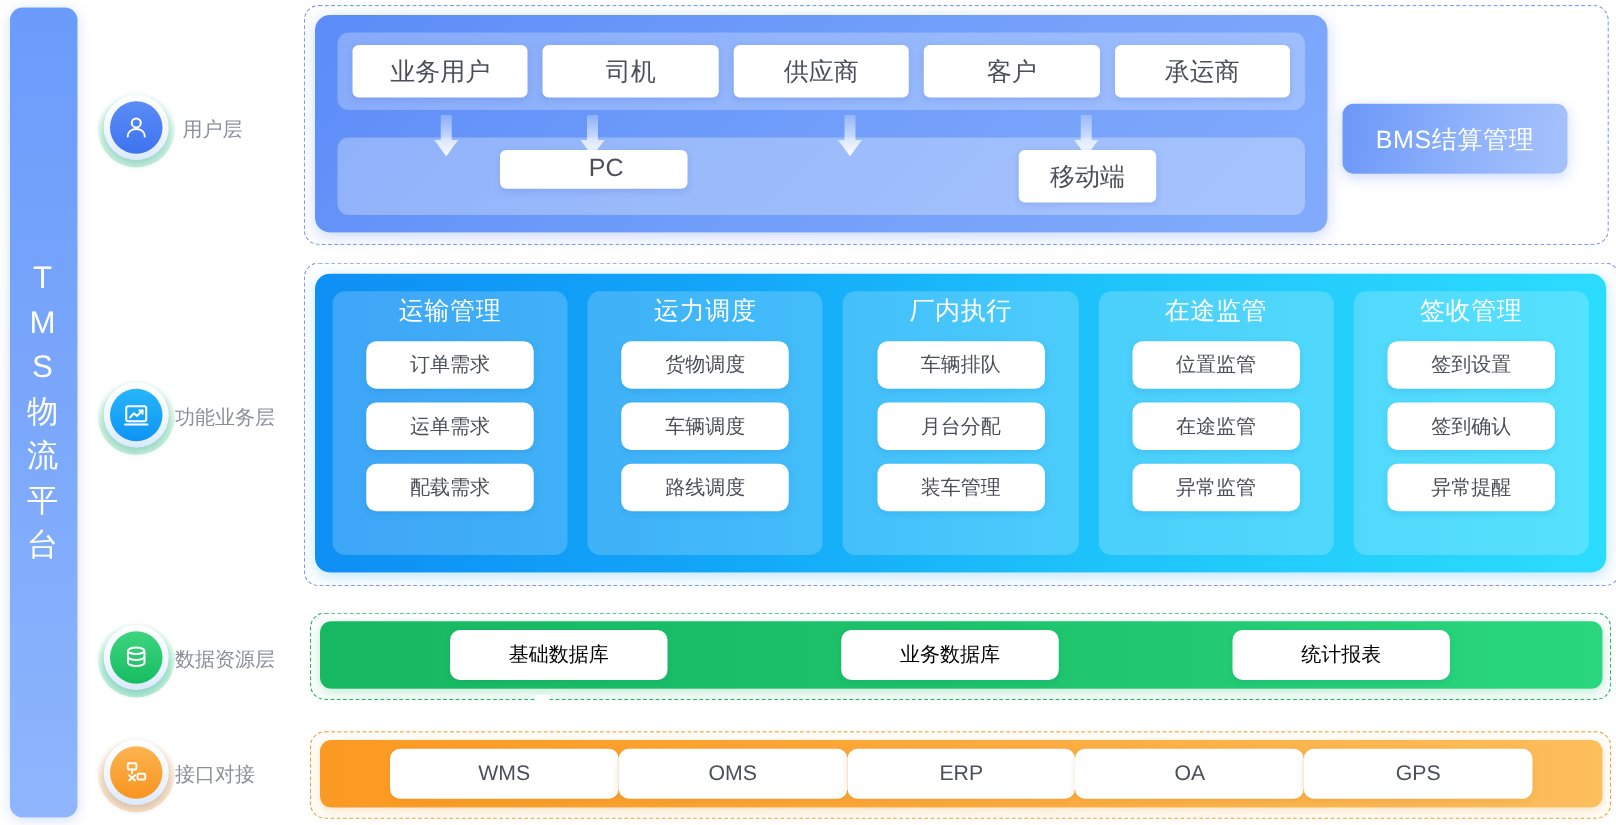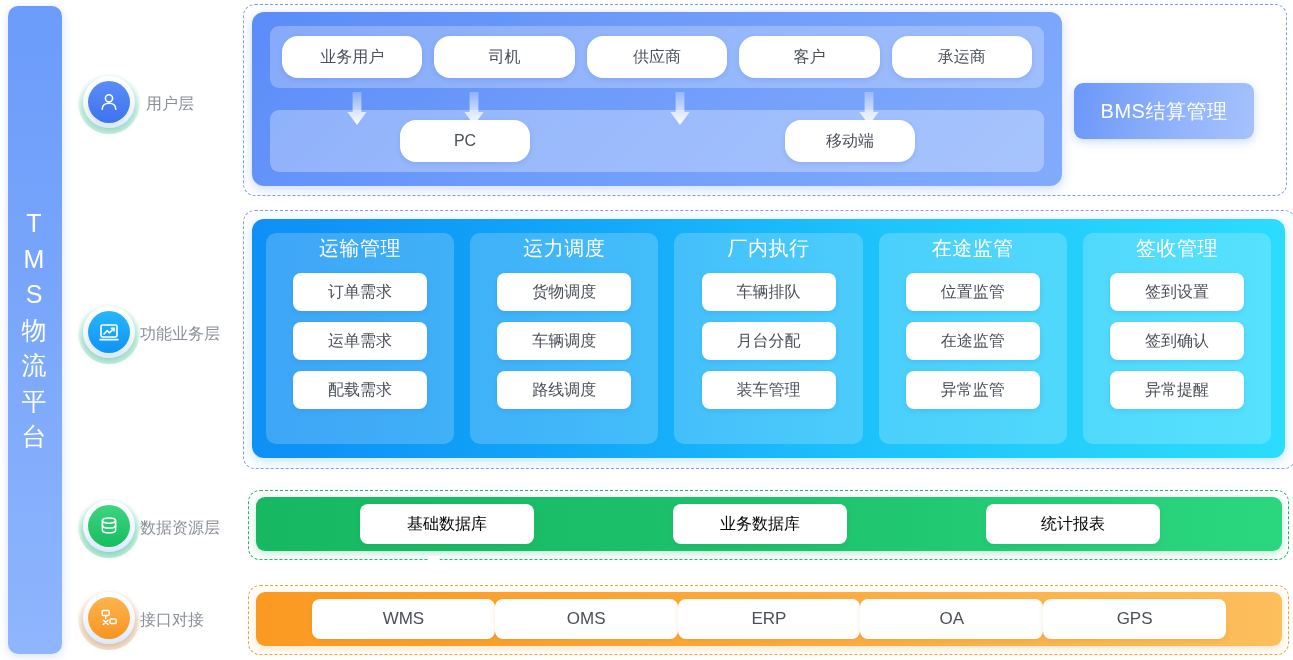--- a/index.html
+++ b/index.html
@@ -66,27 +66,27 @@
   .user-row-top{
     position:absolute;left:18px;top:14px;width:774px;height:62px;border-radius:9px;
     background:rgba(255,255,255,.26);
     display:flex;align-items:center;gap:12px;padding:0 12px;box-sizing:border-box;
   }
   .user-row-bottom{
     position:absolute;left:18px;top:98px;width:774px;height:62px;border-radius:9px;
     background:rgba(255,255,255,.3);
   }
   .chip-w{
-    background:#ffffff;border-radius:16px;height:42px;
-    display:flex;align-items:center;justify-content:center;
-    color:#4a4f58;font-size:16px;box-shadow:0 2px 5px rgba(40,80,180,.14);
+    background:#ffffff;border-radius:5px;height:42px;
+    display:flex;align-items:center;justify-content:center;
+    color:#4a4f58;font-size:20px;box-shadow:0 2px 5px rgba(40,80,180,.14);
   }
   .user-row-top .chip-w{flex:1;}
-  .chip-pc{position:absolute;left:148px;top:108px;width:130px;height:42px;}
-  .chip-mobile{position:absolute;left:533px;top:108px;width:130px;height:42px;}
+  .chip-pc{position:absolute;left:148px;top:108px;width:130px;height:31px;padding-left:20px;}
+  .chip-mobile{position:absolute;left:563px;top:108px;width:110px;height:42px;}
 
   .dn-arrow{position:absolute;width:22px;height:34px;}
   .dn-arrow svg{display:block;}
 
   .bms{
     position:absolute;left:1074px;top:83px;width:180px;height:56px;border-radius:9px;
     background:linear-gradient(100deg,#6b97f8 0%,#8fb2fb 55%,#a6c2fc 100%);
     display:flex;align-items:center;justify-content:center;
     color:#ffffff;font-size:20px;letter-spacing:.5px;
     box-shadow:0 3px 10px rgba(96,140,246,.3);

